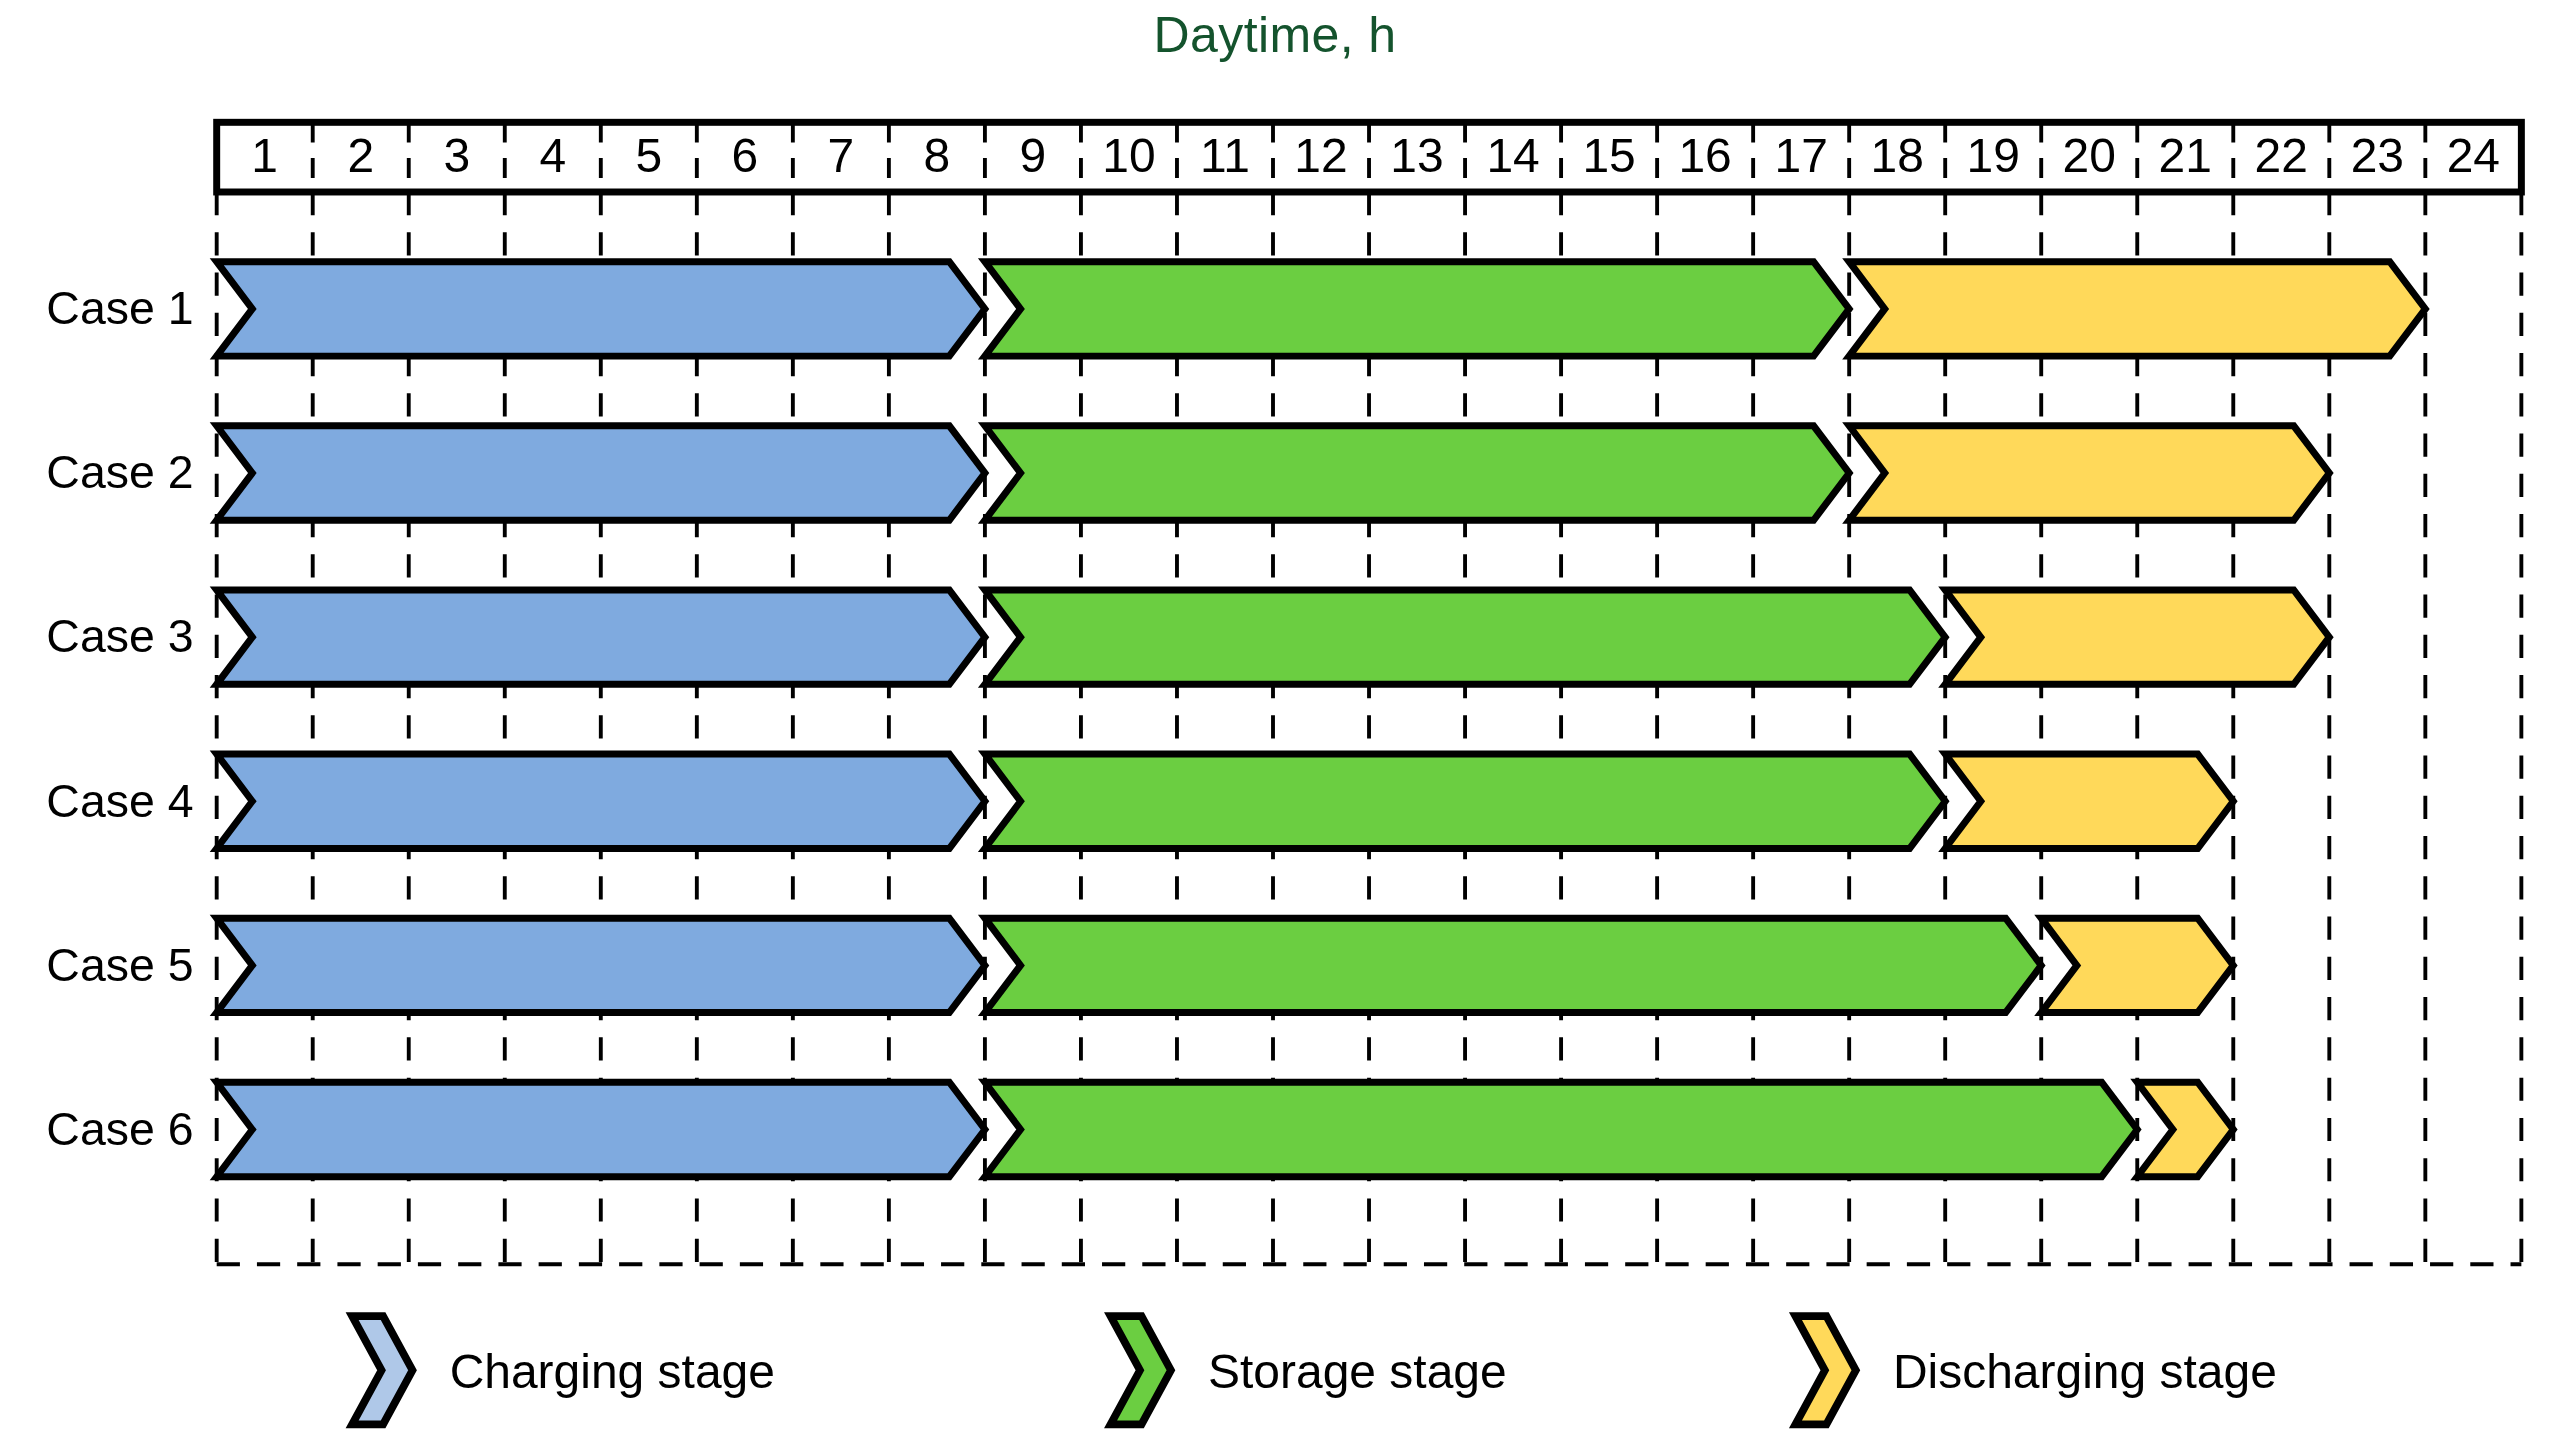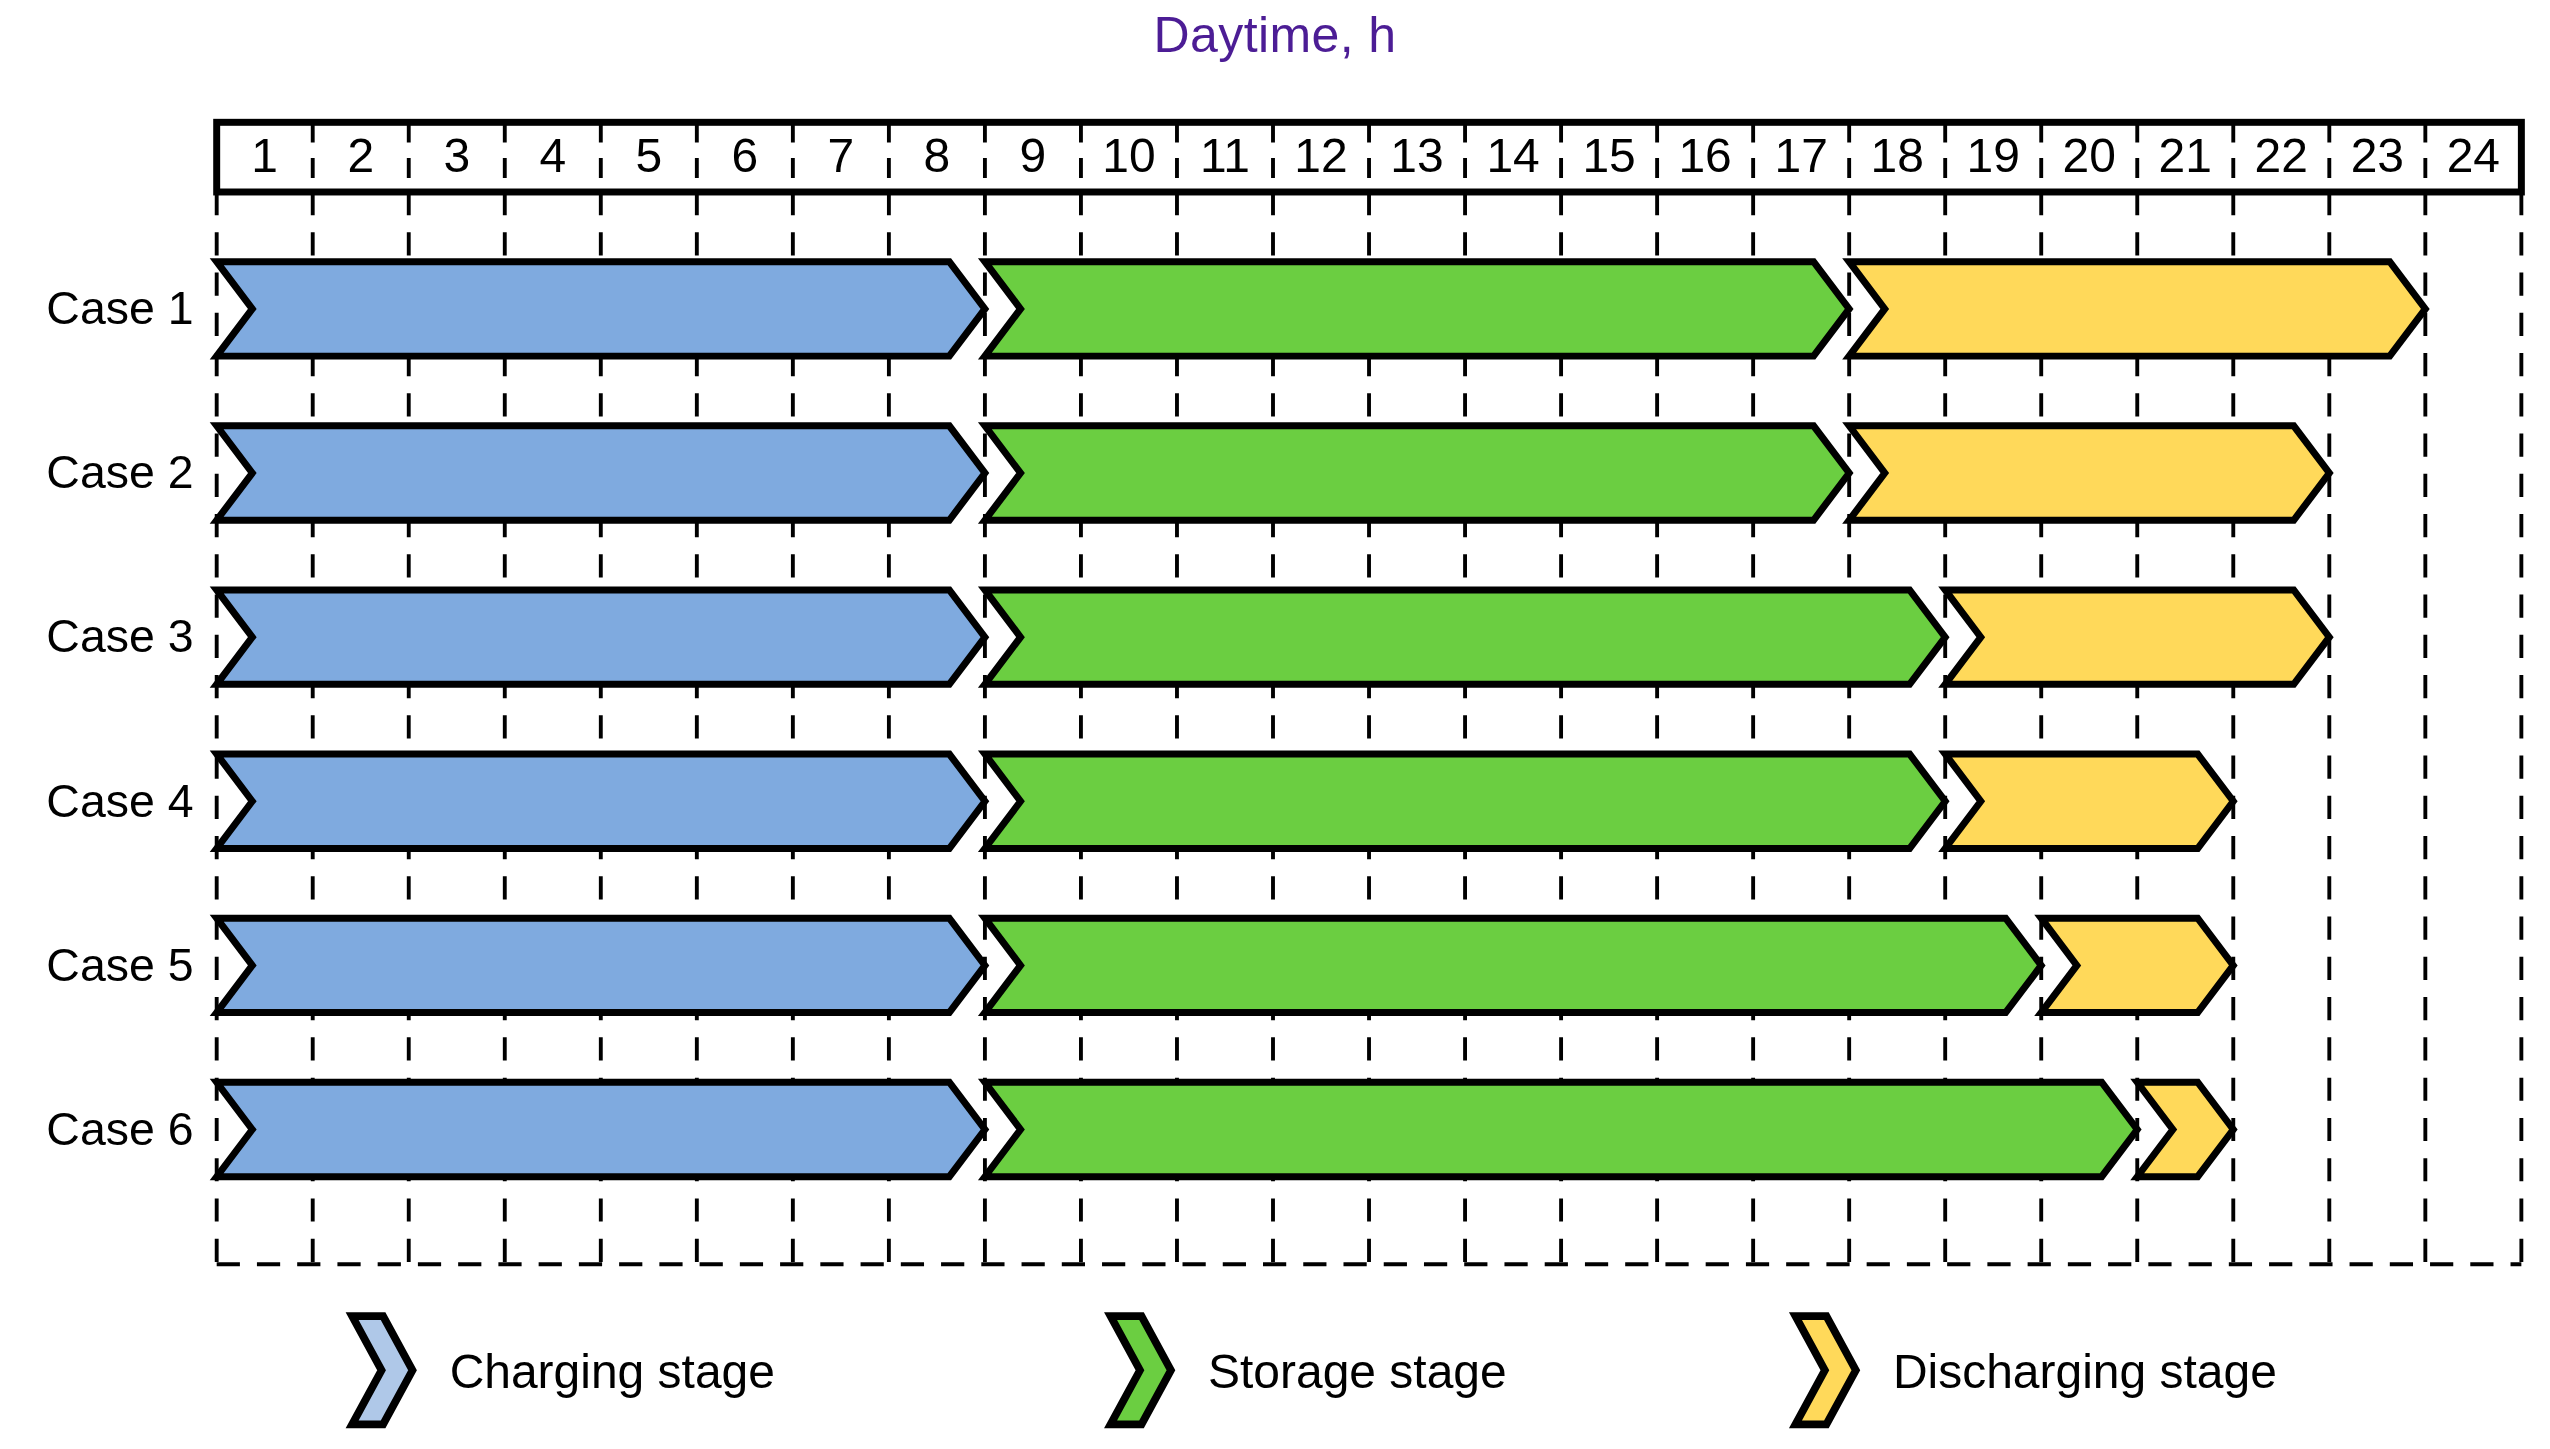--- a/index.html
+++ b/index.html
@@ -12,21 +12,21 @@
   }
   #root{position:absolute;inset:0;}
 
   
   .title{
     position:absolute;
     left:0;top:6.2px;width:2550px;
     text-align:center;
     font-size:50px;
     letter-spacing:0.4px;
-    color:#4c1d95;
+    color:#14532d;
   }
 
   
   svg.canvas{position:absolute;left:0;top:0;width:2550px;height:1450px;}
 
   
   .hdr-num{
     font-family:"Liberation Sans","DejaVu Sans",sans-serif;
     font-size:62px;
     fill:#000;

